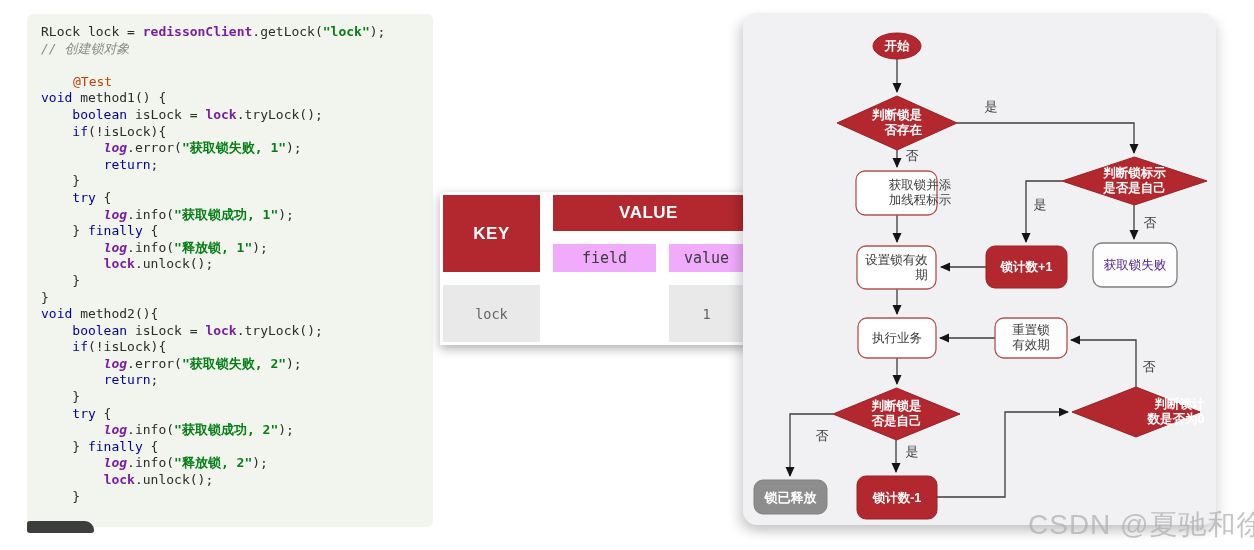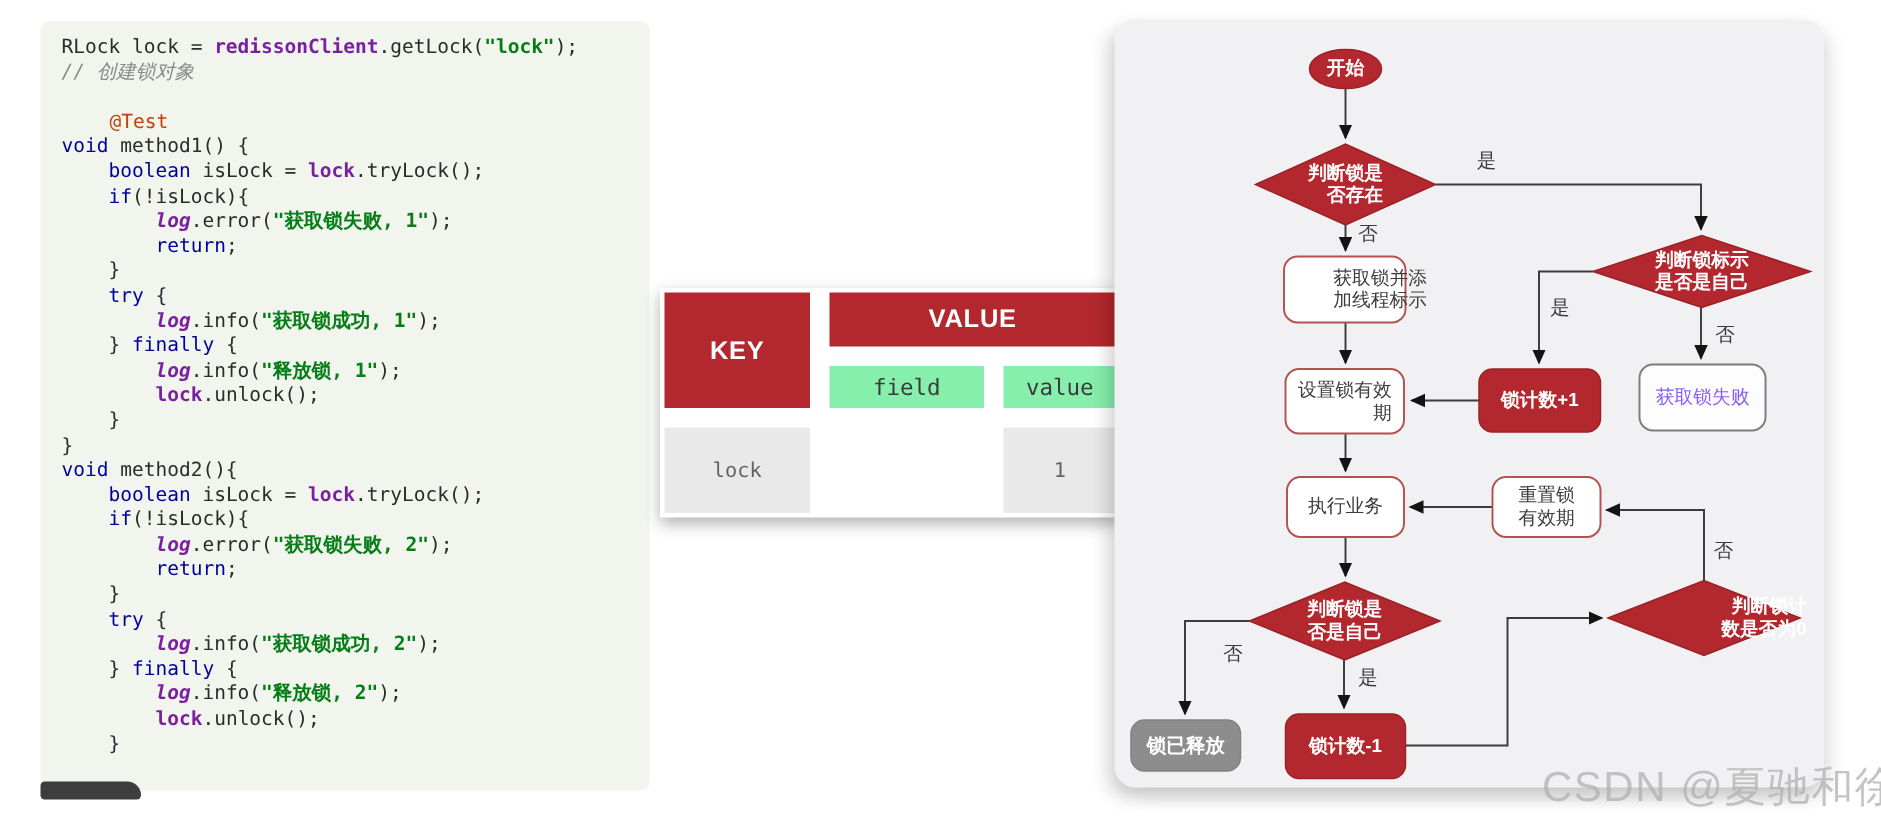--- a/index.html
+++ b/index.html
@@ -24,21 +24,21 @@
                   background:#3d3d3d; border-radius:3px 10px 3px 3px; }
 
   
   .redis-table { position:absolute; left:440px; top:192px; background:#fff;
                  padding:3px; box-shadow:0 4px 10px rgba(0,0,0,.3);
                  display:grid; grid-template-columns:97px 103px 75px;
                  grid-template-rows:36px 28px 57px; gap:13px; }
   .cell { display:flex; align-items:center; justify-content:center; }
   .cell.hdr  { background:#b3282e; color:#fff; font-weight:bold; font-size:17px;
                letter-spacing:.5px; }
-  .cell.sub  { background:#86efac; color:#3b3b3b;
+  .cell.sub  { background:#f0abfc; color:#3b3b3b;
                font-family:"DejaVu Sans Mono", monospace; font-size:15px; }
   .cell.dat  { background:#e9e9e9; color:#636363;
                font-family:"DejaVu Sans Mono", monospace; font-size:13.5px; }
   .c-key   { grid-column:1; grid-row:1 / 3; }
   .c-value { grid-column:2 / 4; grid-row:1; }
 
   
   .flow-card { position:absolute; left:743px; top:13px; width:473px; height:512px;
                background:#f1f1f3; border-radius:14px;
                box-shadow:-5px 6px 12px rgba(0,0,0,.16), 5px 6px 12px rgba(0,0,0,.09); }
@@ -47,21 +47,21 @@
   .edge { fill:none; stroke:#3c3c3c; stroke-width:1.3; }
   .node-red       { fill:#b3282e; stroke:#9a2126; stroke-width:1; }
   .node-white-red { fill:#ffffff; stroke:#b4524f; stroke-width:1.3; }
   .node-white-gray{ fill:#fdfdfd; stroke:#7d7d7d; stroke-width:1.3; }
   .node-gray      { fill:#8d8d8d; stroke:#818181; stroke-width:1; }
   .node-label { position:absolute; transform:translate(-50%,-50%); text-align:right;
                 font-size:12.5px; line-height:15px; white-space:nowrap; }
   .node-label.v-red  { color:#ffffff; font-weight:bold; }
   .node-label.v-gray { color:#ffffff; font-weight:bold; font-size:13px; }
   .node-label.v-white-red  { color:#3c3c3c; }
-  .node-label.v-white-gray { color:#8b5cf6; }
+  .node-label.v-white-gray { color:#4c1d95; }
   .edge-label { position:absolute; transform:translate(-50%,-50%); font-size:13px;
                 color:#3b3b3b; white-space:nowrap; }
 
   
   .watermark { position:absolute; left:1028px; top:506px; font-size:28px;
                color:rgba(176,176,176,.75); letter-spacing:1px; white-space:nowrap; }
 </style>
 </head>
 <body>
 

